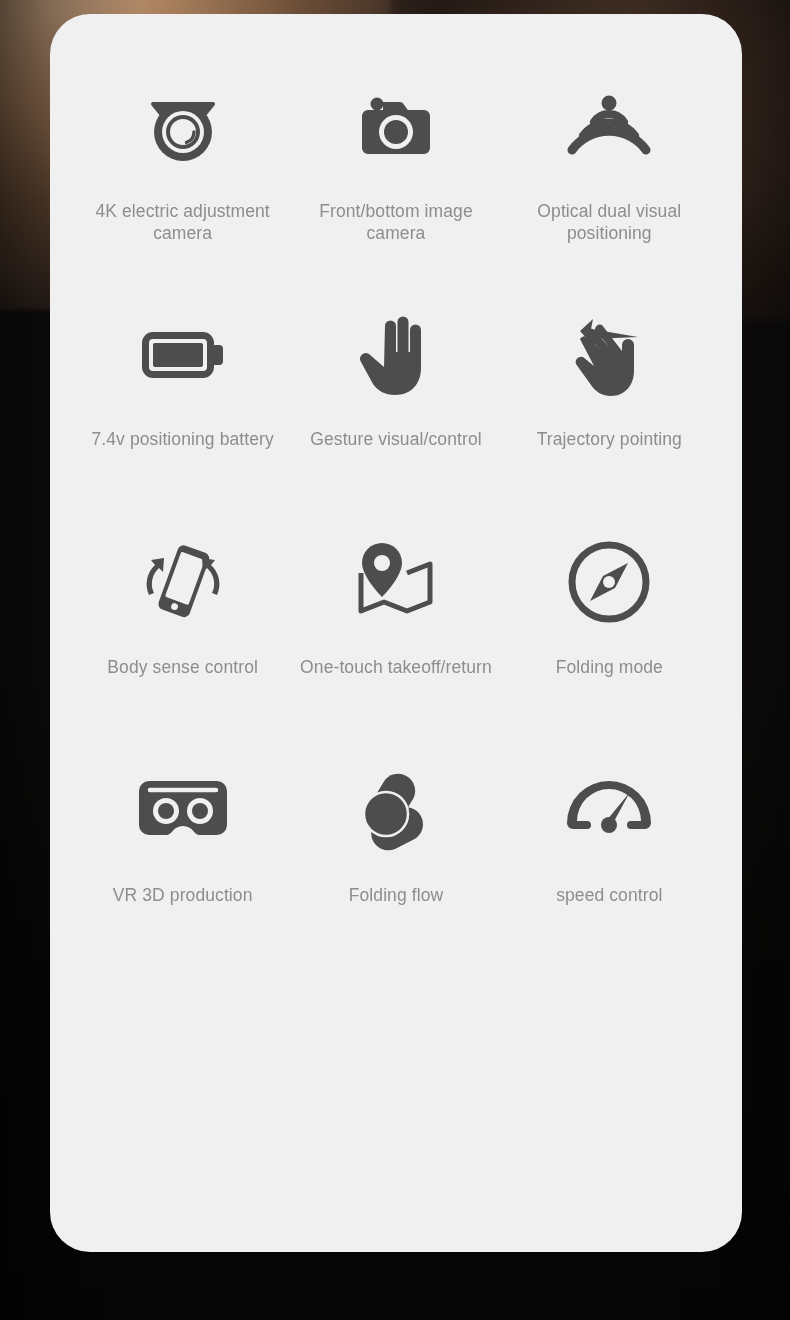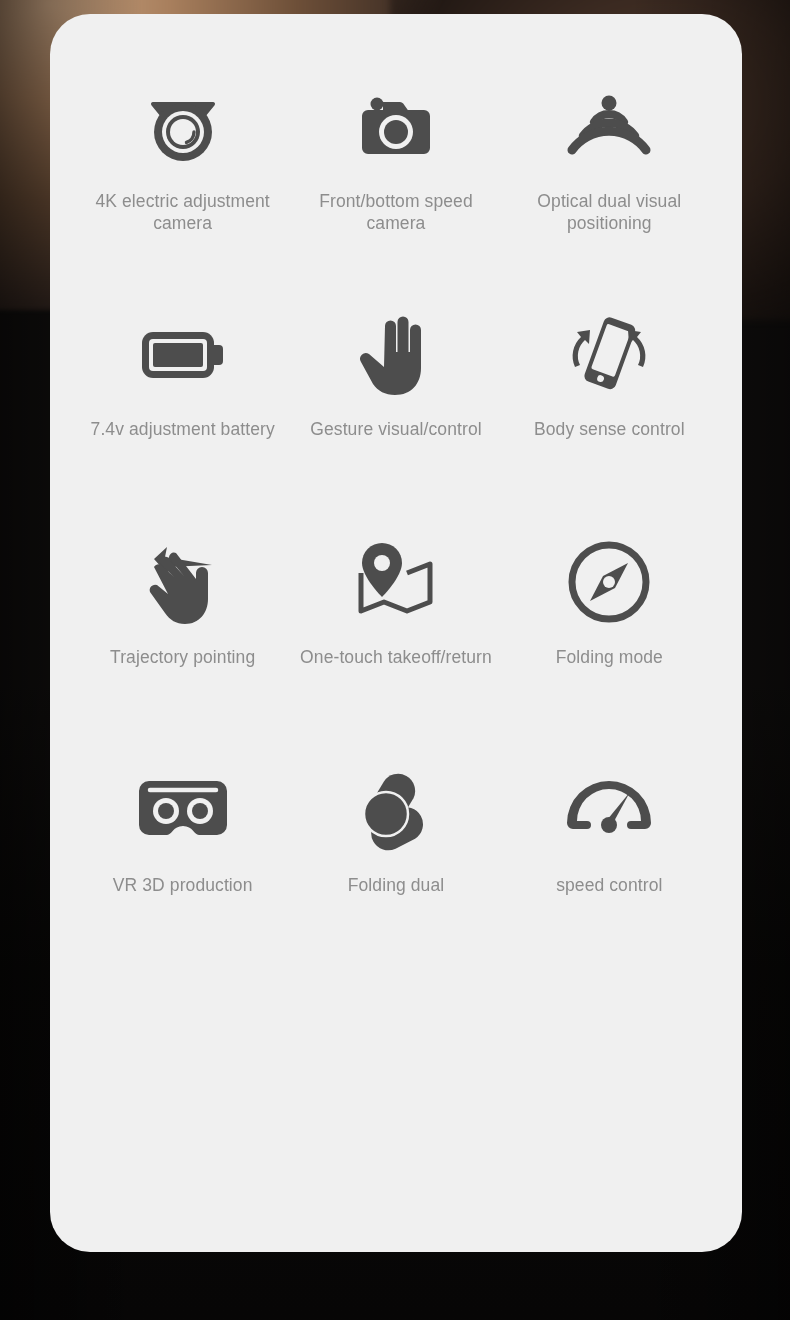--- a/index.html
+++ b/index.html
@@ -88,21 +88,21 @@
   }
 
   .icon-box {
     height: 108px;
     display: flex;
     align-items: center;
     justify-content: center;
   }
 
   .label {
-    margin-top: 10px;
+    margin-top: 20px;
     text-align: center;
     color: #8d8d8d;
     font-size: 17.5px;
     line-height: 22px;
     max-width: 200px;
     letter-spacing: 0.1px;
   }
 
   svg { display: block; }
   .ic { fill: #4d4d4d; }
@@ -138,21 +138,21 @@
 
       <div class="cell">
         <div class="icon-box">
           <svg width="86" height="86" viewBox="0 0 86 86">
             <circle cx="24" cy="21" r="6.5" class="ic"></circle>
             <path class="ic" d="M30 19 h17 a4 4 0 0 1 3.2 1.6 l4.6 6.4 h16.2 a6 6 0 0 1 6 6 v32 a6 6 0 0 1 -6 6 h-56 a6 6 0 0 1 -6 -6 v-32 a6 6 0 0 1 6 -6 h15 z"></path>
             <circle cx="43" cy="49" r="17" fill="#f0f0f0"></circle>
             <circle cx="43" cy="49" r="12" class="ic"></circle>
           </svg>
         </div>
-        <div class="label">Front/bottom speed camera</div>
+        <div class="label">Front/bottom image camera</div>
       </div>
 
       <div class="cell">
         <div class="icon-box">
           <svg width="96" height="86" viewBox="0 0 96 86">
             <circle cx="48" cy="20" r="7.5" class="ic"></circle>
             <path d="M33 39 a18 18 0 0 1 30 0" stroke="#4d4d4d" stroke-width="8" fill="none" stroke-linecap="round"></path>
             <path d="M22 53 a32 32 0 0 1 52 0" stroke="#4d4d4d" stroke-width="8.5" fill="none" stroke-linecap="round"></path>
             <path d="M11 67 a46 46 0 0 1 74 0" stroke="#4d4d4d" stroke-width="9" fill="none" stroke-linecap="round"></path>
           </svg>
@@ -163,60 +163,60 @@
 
       <div class="cell">
         <div class="icon-box">
           <svg width="90" height="62" viewBox="0 0 90 62">
             <rect x="4" y="9" width="72" height="46" rx="11" class="ic"></rect>
             <rect x="11" y="16" width="58" height="32" rx="4" fill="#f0f0f0"></rect>
             <rect x="15" y="20" width="50" height="24" rx="2" class="ic"></rect>
             <path class="ic" d="M76 22 h5 a4 4 0 0 1 4 4 v12 a4 4 0 0 1 -4 4 h-5 z"></path>
           </svg>
         </div>
-        <div class="label">7.4v adjustment battery</div>
+        <div class="label">7.4v positioning battery</div>
       </div>
 
       <div class="cell">
         <div class="icon-box">
           <svg width="76" height="88" viewBox="0 0 76 88">
             <path class="ic" d="M27 16 a5.5 5.5 0 0 1 11 0 v26 h1.5 V12 a5.5 5.5 0 0 1 11 0 v30 h1.5 V20 a5.5 5.5 0 0 1 11 0 v38 c0 16 -10 27 -26 27 c-10 0 -17 -4 -22 -11 L3 52 a5.8 5.8 0 0 1 8 -8 l15 13 z"></path>
           </svg>
         </div>
         <div class="label">Gesture visual/control</div>
       </div>
 
+
+      <div class="cell">
+        <div class="icon-box">
+          <svg width="86" height="90" viewBox="0 0 86 90">
+            <path class="ic" d="M14 22 L27 10 L25 20 L72 28 L27 30 L30 40 z"></path>
+            <path class="ic" d="M14 30 a5 5 0 0 1 7 -2 L34 40 L20 26 a5 5 0 0 1 7 -6 L44 39 L29 21 a5 5 0 0 1 7 -5 L56 42 v-6 a6 6 0 0 1 12 0 v26 c0 14 -9 25 -23 25 c-9 0 -15 -4 -20 -11 L10 55 a5.5 5.5 0 0 1 7 -7 l11 9 z"></path>
+          </svg>
+        </div>
+        <div class="label">Trajectory pointing</div>
+      </div>
 
       <div class="cell">
         <div class="icon-box">
           <svg width="96" height="86" viewBox="0 0 96 86">
             <g transform="rotate(20 48 43)">
               <rect x="32" y="8" width="33" height="68" rx="6" class="ic"></rect>
               <rect x="36" y="15" width="25" height="48" rx="2" fill="#f0f0f0"></rect>
               <circle cx="48.5" cy="69" r="3.4" fill="#f0f0f0"></circle>
             </g>
             <path class="ic" d="M20 26 a26 26 0 0 0 -6 30 l5 -2 a21 21 0 0 1 5 -25 l4 4 l1 -14 l-13 2 z"></path>
             <path class="ic" d="M76 26 a26 26 0 0 1 6 30 l-5 -2 a21 21 0 0 0 -5 -25 l-4 4 l-1 -14 l13 2 z" transform="translate(0,0) scale(1,1)"></path>
           </svg>
         </div>
         <div class="label">Body sense control</div>
       </div>
 
       <div class="cell">
         <div class="icon-box">
-          <svg width="86" height="90" viewBox="0 0 86 90">
-            <path class="ic" d="M14 22 L27 10 L25 20 L72 28 L27 30 L30 40 z"></path>
-            <path class="ic" d="M14 30 a5 5 0 0 1 7 -2 L34 40 L20 26 a5 5 0 0 1 7 -6 L44 39 L29 21 a5 5 0 0 1 7 -5 L56 42 v-6 a6 6 0 0 1 12 0 v26 c0 14 -9 25 -23 25 c-9 0 -15 -4 -20 -11 L10 55 a5.5 5.5 0 0 1 7 -7 l11 9 z"></path>
-          </svg>
-        </div>
-        <div class="label">Trajectory pointing</div>
-      </div>
-
-      <div class="cell">
-        <div class="icon-box">
           <svg width="90" height="86" viewBox="0 0 90 86">
             <path class="st" stroke-width="5" stroke-linejoin="round" d="M10 34 v38 l23 -9 l23 9 l23 -9 v-38 l-23 9"></path>
             <path class="ic" d="M31 4 a20 20 0 0 1 20 20 c0 14 -20 34 -20 34 s-20 -20 -20 -34 A20 20 0 0 1 31 4 z"></path>
             <circle cx="31" cy="24" r="8" fill="#f0f0f0"></circle>
           </svg>
         </div>
         <div class="label">One-touch takeoff/return</div>
       </div>
 
       <div class="cell">
@@ -246,21 +246,21 @@
 
       <div class="cell">
         <div class="icon-box">
           <svg width="82" height="82" viewBox="0 0 82 82">
             <path class="ic" d="M34 10 a17 17 0 0 1 24 24 L42 49 a17 17 0 0 1 -24 -24 z" transform="rotate(-16 41 30)"></path>
             <path class="ic" d="M34 48 a17 17 0 0 1 24 24 L42 87 a17 17 0 0 1 -24 -24 z" transform="rotate(16 41 60) translate(4 -8)"></path>
             <circle cx="31" cy="45" r="22" class="ic"></circle>
             <circle cx="31" cy="45" r="22" fill="none" stroke="#f0f0f0" stroke-width="2.5"></circle>
           </svg>
         </div>
-        <div class="label">Folding dual</div>
+        <div class="label">Folding flow</div>
       </div>
 
 
       <div class="cell">
         <div class="icon-box">
           <svg width="92" height="62" viewBox="0 0 92 62">
             <path class="ic" d="M46 2 A42 42 0 0 0 4 44 a6 6 0 0 0 6 6 h14 a4 4 0 0 0 0 -8 h-10 A32 32 0 1 1 78 42 h-10 a4 4 0 0 0 0 8 h14 a6 6 0 0 0 6 -6 A42 42 0 0 0 46 2 z"></path>
             <path class="ic" d="M67 13 L44 41 L49 46 z"></path>
             <circle cx="46" cy="46" r="8" class="ic"></circle>
           </svg>

